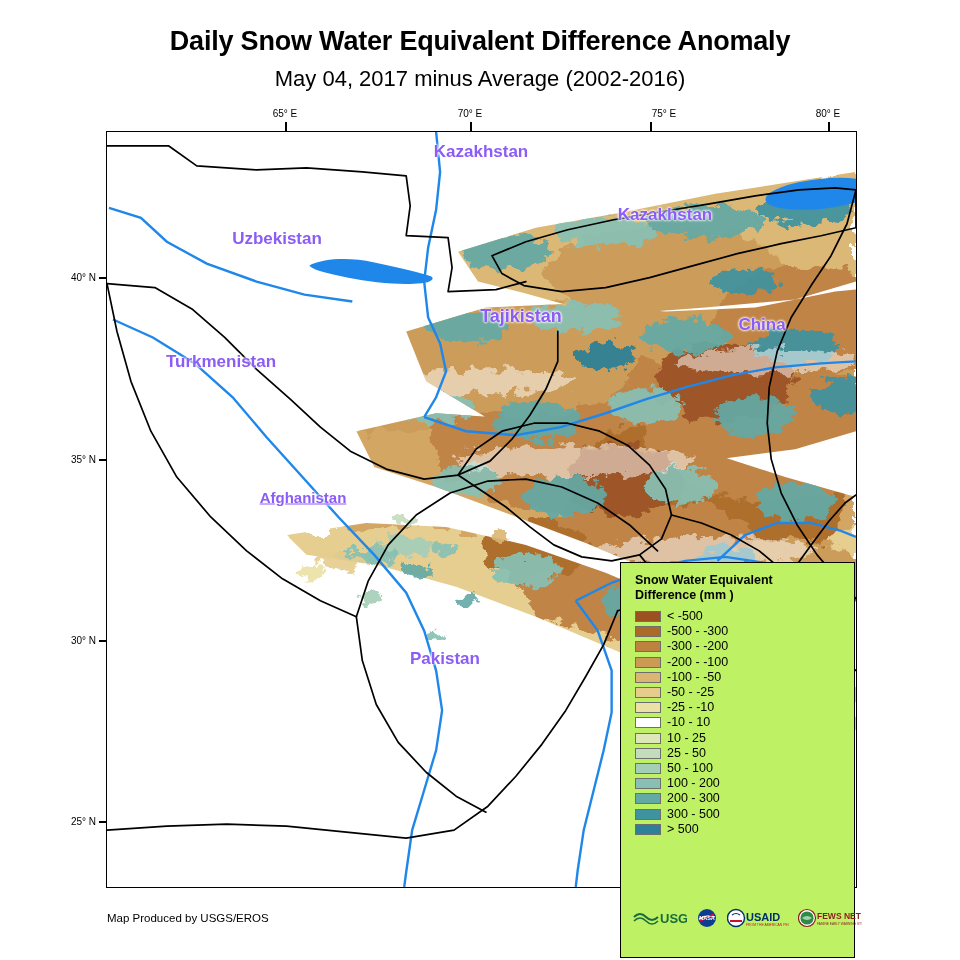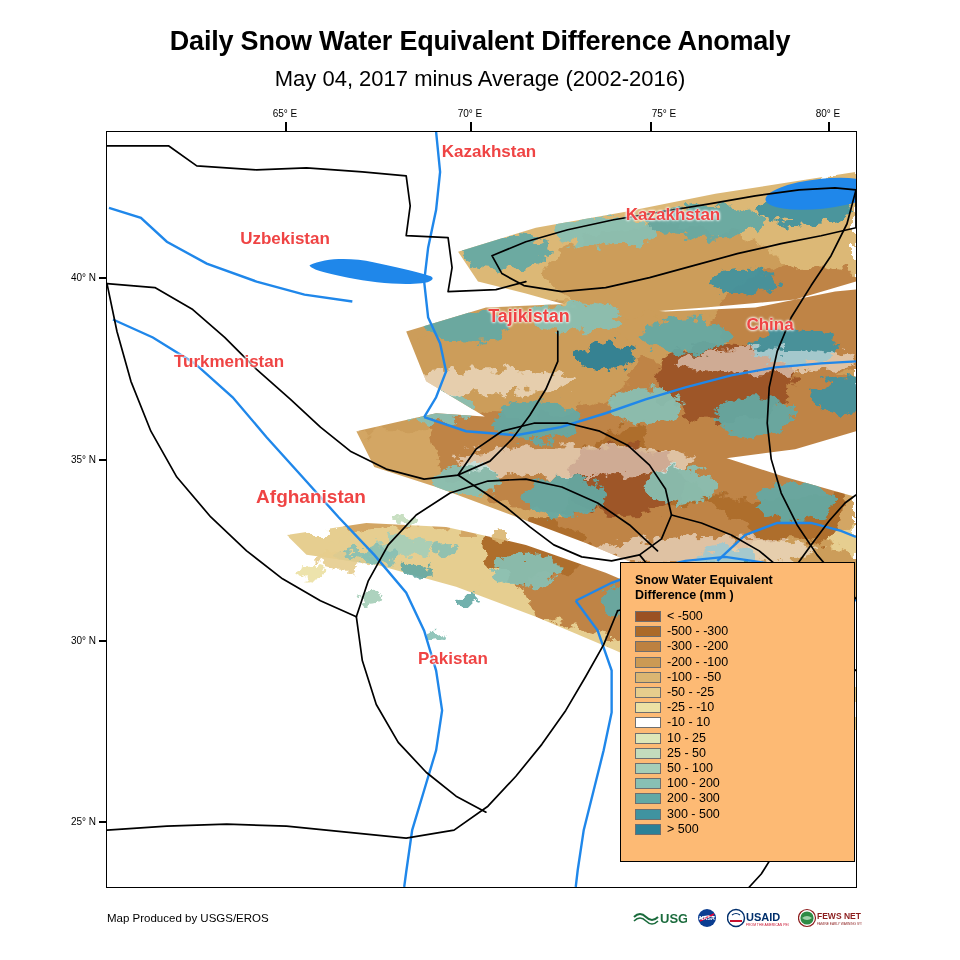--- a/index.html
+++ b/index.html
@@ -19,26 +19,26 @@
   
   .tick-x{position:absolute;top:122px;width:1.5px;height:9px;background:#000;}
   .tick-x-lab{position:absolute;top:108px;font-size:10px;transform:translateX(-50%);
               white-space:nowrap;}
   .tick-y{position:absolute;left:99px;width:9px;height:1.5px;background:#000;}
   .tick-y-lab{position:absolute;left:64px;font-size:10px;transform:translateY(-50%);
               white-space:nowrap;text-align:right;width:32px;}
 
   
   .country{position:absolute;font-weight:bold;white-space:nowrap;
-           transform:translate(-50%,-50%);color:#ef4444;
-           text-shadow:0 0 3px #fff,0 0 3px #fff,0 0 2px #fff;margin-left:8px;}
-
-  
-  #legend{position:absolute;left:620px;top:562px;width:235px;height:300px;
-          background:#fdba74;border:1.6px solid #000;box-sizing:border-box;
+           transform:translate(-50%,-50%);color:#8b5cf6;
+           text-shadow:0 0 3px #fff,0 0 3px #fff,0 0 2px #fff;}
+
+  
+  #legend{position:absolute;left:620px;top:562px;width:235px;height:396px;
+          background:#bef264;border:1.6px solid #000;box-sizing:border-box;
           padding:10px 0 0 14px;}
   #legend-title{font-size:12.5px;font-weight:bold;line-height:15px;width:200px;}
   #legend-items{margin-top:6px;}
   .legend-row{display:flex;align-items:center;height:15.2px;}
   .swatch{width:26px;height:11px;border:1.4px solid #6e6e6e;box-sizing:border-box;
           flex:0 0 auto;margin-right:6px;}
   .legend-label{font-size:12.5px;line-height:13px;white-space:nowrap;}
   #legend-note{margin-top:7px;font-size:9.6px;line-height:12px;width:205px;}
 
   
@@ -241,21 +241,21 @@
   </svg>
 </div>
 
 <div id="countries-layer">
     <div class="country" style="left: 481px; top: 152px; font-size: 17px;">Kazakhstan</div>
     <div class="country" style="left: 277px; top: 239px; font-size: 17px;">Uzbekistan</div>
     <div class="country" style="left: 665px; top: 215px; font-size: 17px;">Kazakhstan</div>
     <div class="country" style="left: 221px; top: 362px; font-size: 17px;">Turkmenistan</div>
     <div class="country" style="left: 521px; top: 316px; font-size: 18px;">Tajikistan</div>
     <div class="country" style="left: 762px; top: 325px; font-size: 17px;">China</div>
-    <div class="country" style="left: 303px; top: 497px; font-size: 19px;">Afghanistan</div>
+    <div class="country" style="left: 303px; top: 497px; font-size: 15px; text-decoration: underline;">Afghanistan</div>
     <div class="country" style="left: 445px; top: 659px; font-size: 17px;">Pakistan</div>
   </div>
 
 <div id="legend">
   <div id="legend-title">
     <div>Snow Water Equivalent</div>
     <div>Difference (mm )</div>
   </div>
   <div id="legend-items">
       <div class="legend-row">

